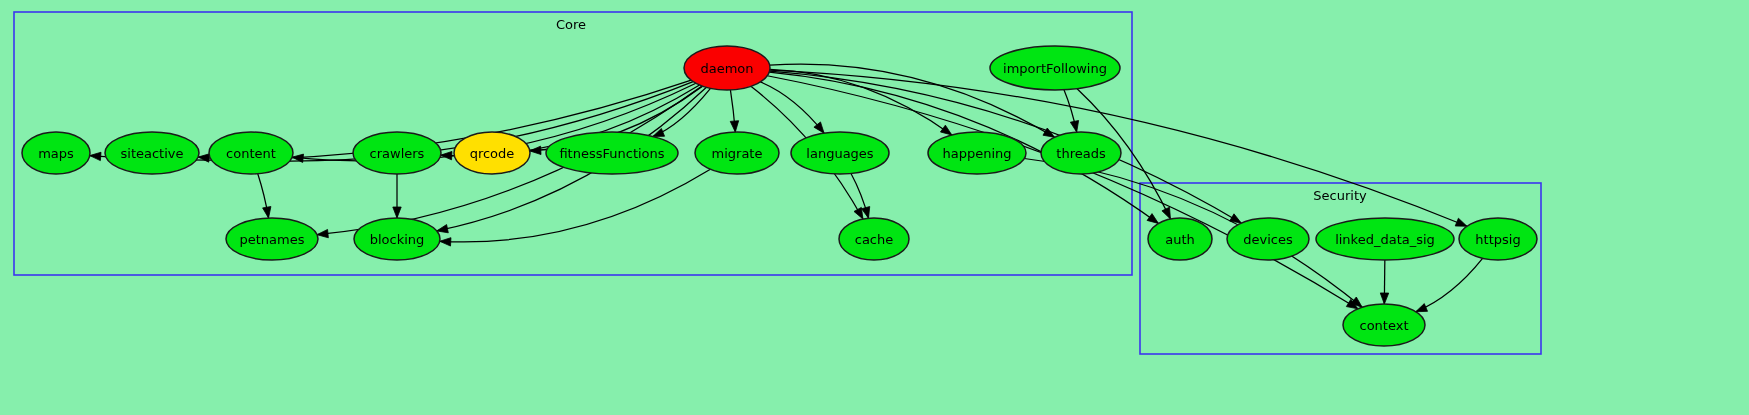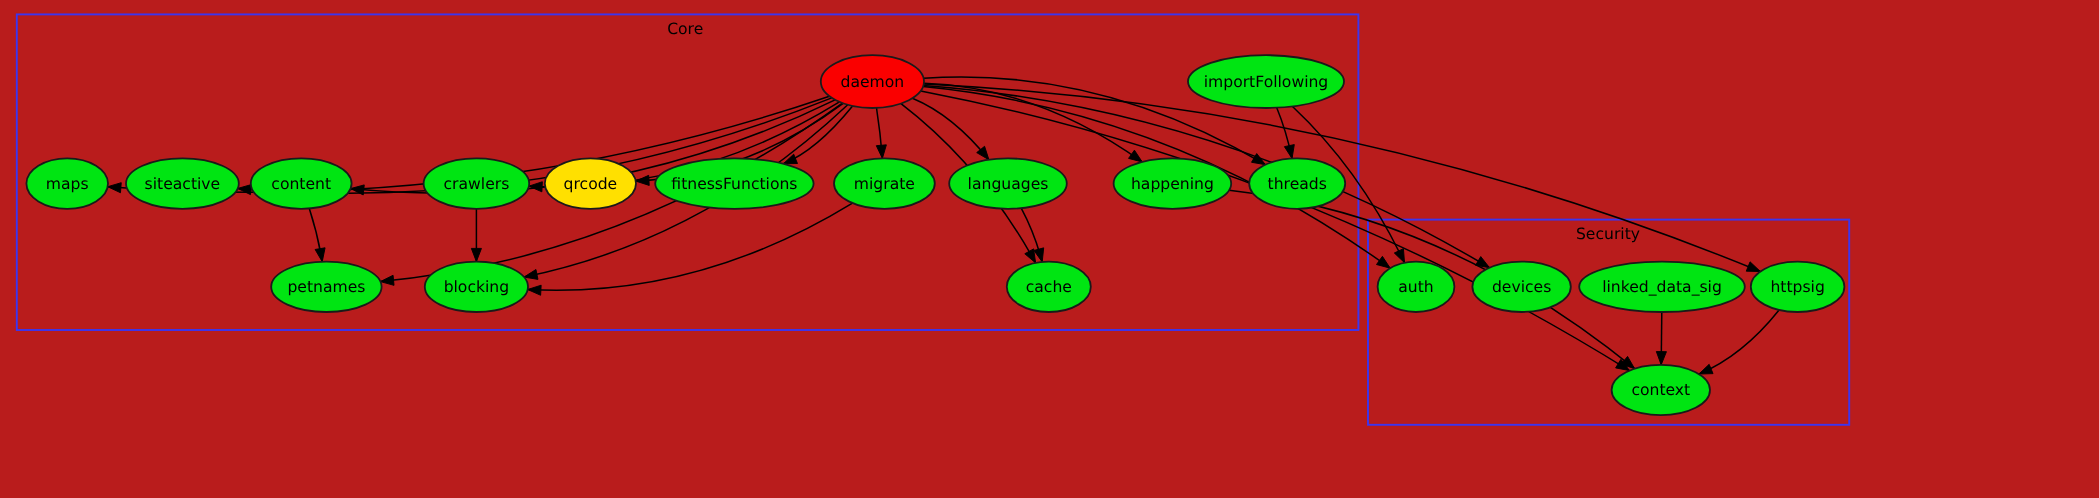--- a/index.html
+++ b/index.html
@@ -7,21 +7,21 @@
     padding: 0;
     background: #ffffff;
   }
   body {
     font-family: "DejaVu Sans", sans-serif;
   }
   #graph-canvas {
     position: relative;
     width: 1749px;
     height: 415px;
-    background: #b91c1c;
+    background: #86efac;
     overflow: hidden;
   }
   svg.graph-svg {
     display: block;
     width: 1749px;
     height: 415px;
   }
   .cluster-box {
     fill: none;
     stroke: #3c35ef;

